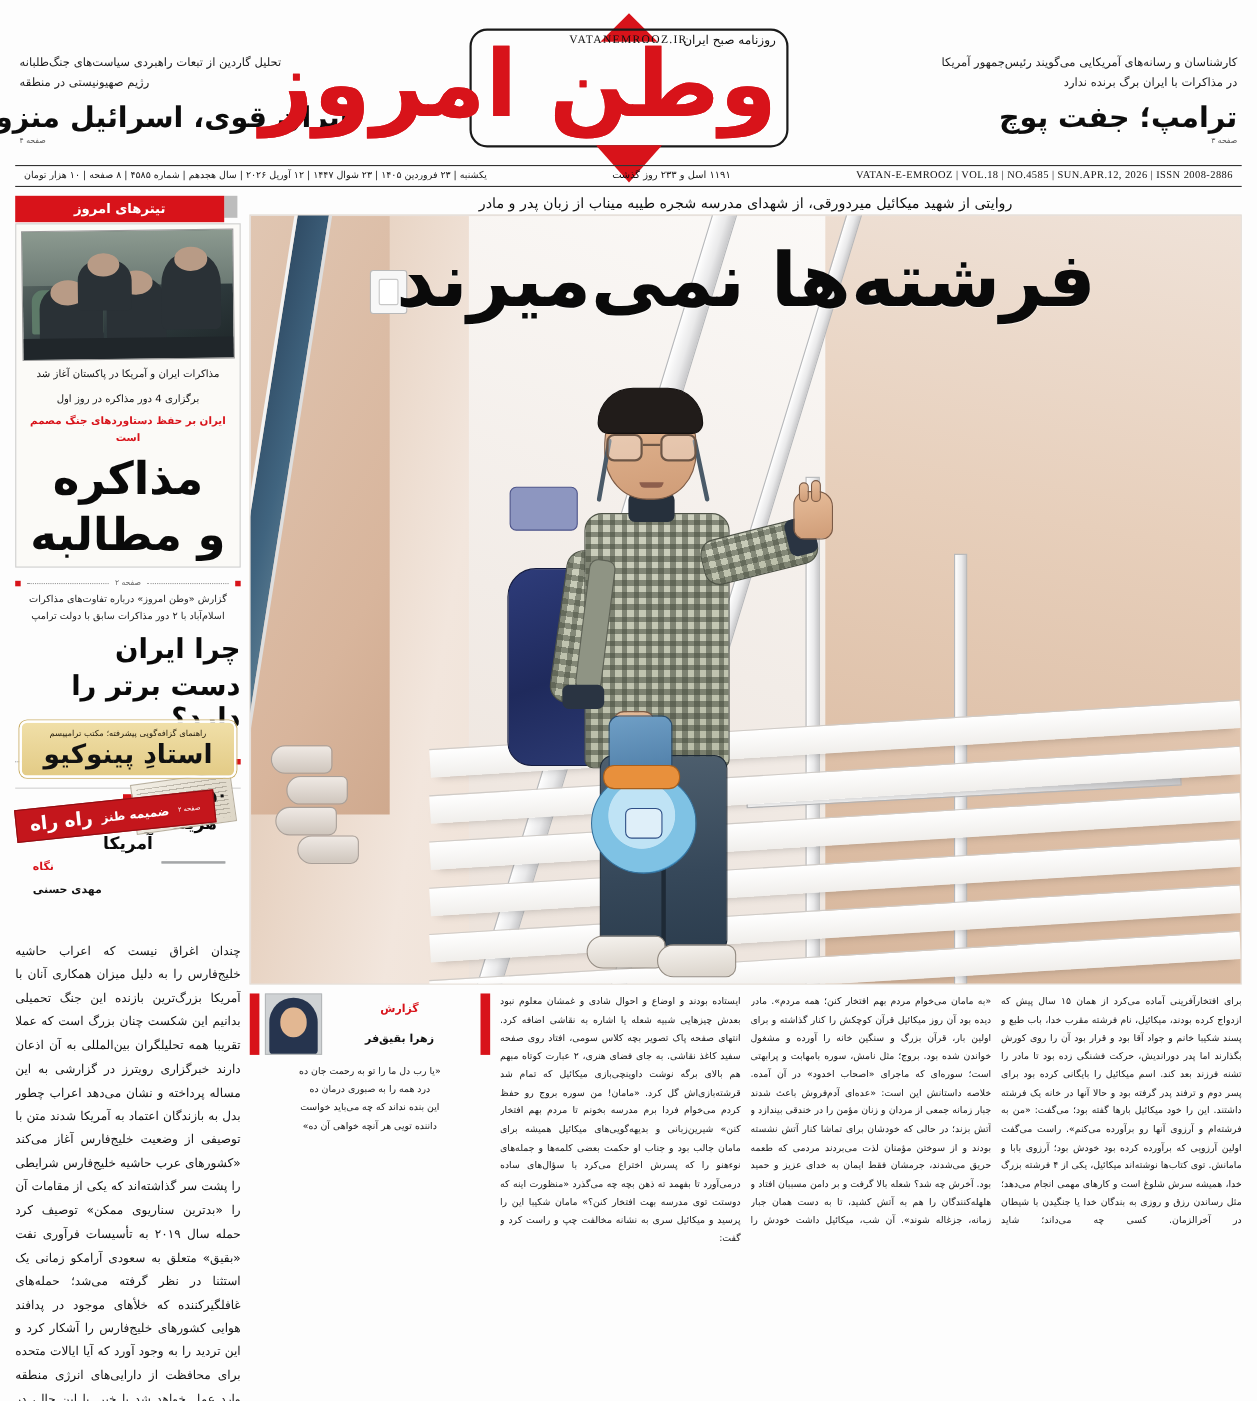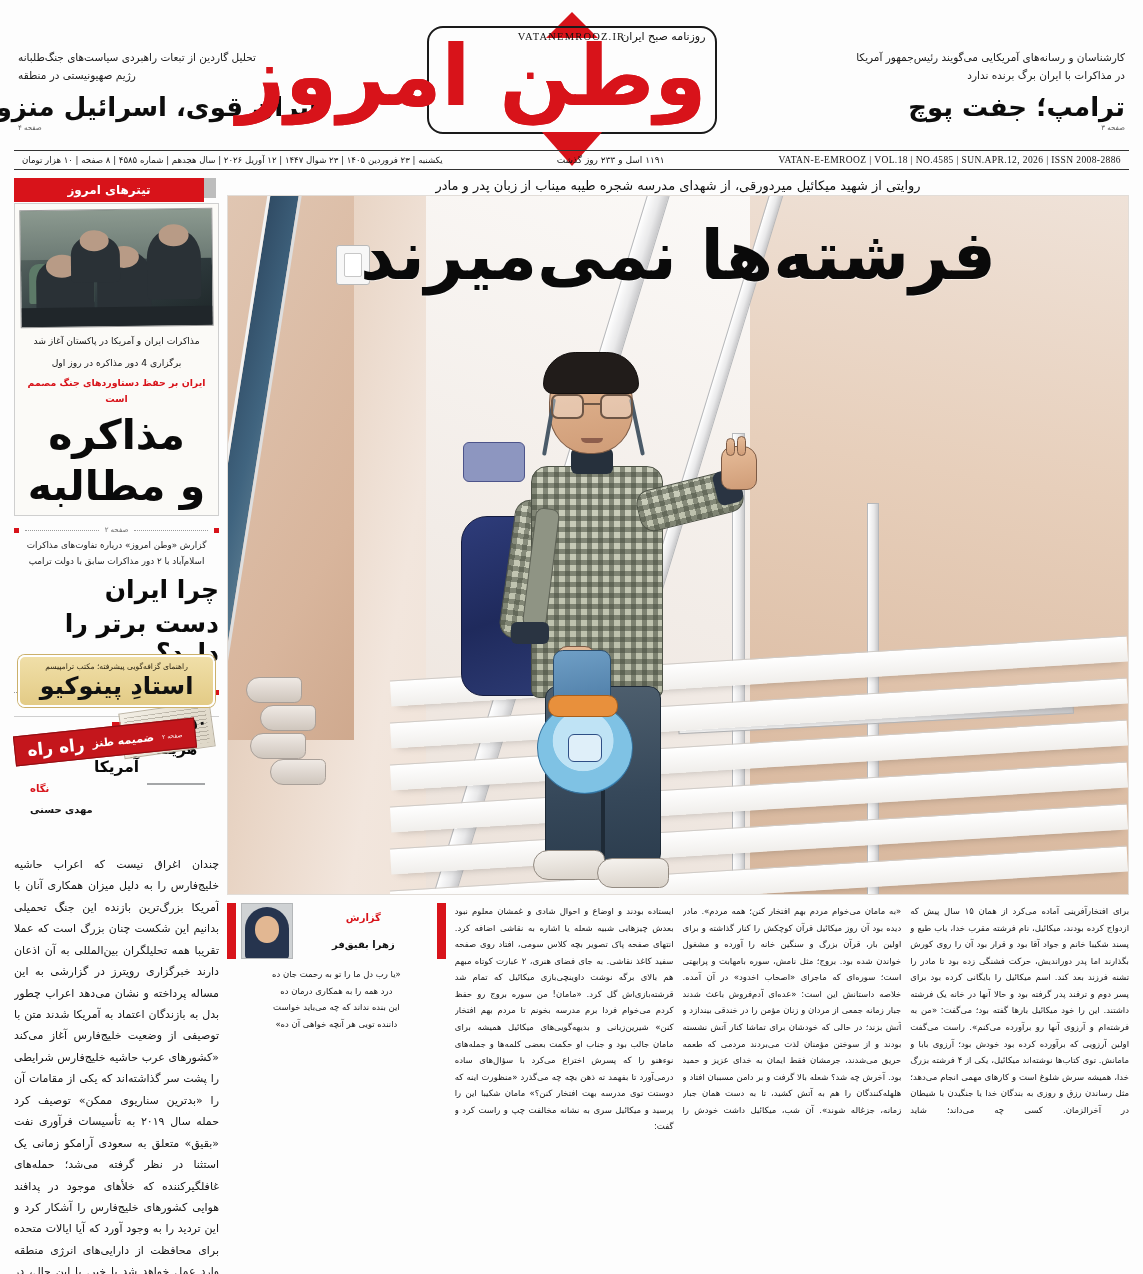--- a/index.html
+++ b/index.html
@@ -921,21 +921,21 @@
               <div class="kind">گزارش</div>
               <div class="author">زهرا بقیق‌فر</div>
             </div>
             <div class="avatar">
               <div class="hijab"></div>
               <div class="face"></div>
             </div>
             <div class="redbar"></div>
           </div>
           <div class="poem">«یا رب دل ما را تو به رحمت جان ده</div>
-          <div class="poem">درد همه را به همکاری درمان ده</div>
+          <div class="poem">درد همه را به صبوری درمان ده</div>
           <div class="poem">این بنده نداند که چه می‌باید خواست</div>
           <div class="poem">داننده تویی هر آنچه خواهی آن ده»</div>
         </div>
 
         <div class="col">ایستاده بودند و اوضاع و احوال شادی و غمشان معلوم نبود بعدش چیزهایی شبیه شعله یا اشاره به نقاشی اضافه کرد. انتهای صفحه پاک تصویر بچه کلاس سومی، افتاد روی صفحه سفید کاغذ نقاشی. به جای فضای هنری، ۲ عبارت کوتاه مبهم هم بالای برگه نوشت داوینچی‌بازی میکائیل که تمام شد قرشته‌بازی‌اش گل کرد. «مامان! من سوره بروج رو حفظ کردم می‌خوام فردا برم مدرسه بخونم تا مردم بهم افتخار کنن» شیرین‌زبانی و بدیهه‌گویی‌های میکائیل همیشه برای مامان جالب بود و جناب او حکمت بعضی کلمه‌ها و جمله‌های نوءهنو را که پسرش اختراع می‌کرد با سؤال‌های ساده درمی‌آورد تا بفهمد ته ذهن بچه چه می‌گذرد «منظورت اینه که دوستت توی مدرسه بهت افتخار کنن؟» مامان شکیبا این را پرسید و میکائیل سری به نشانه مخالفت چپ و راست کرد و گفت:</div>
         <div class="col">«به مامان می‌خوام مردم بهم افتخار کنن؛ همه مردم». مادر دیده بود آن روز میکائیل قرآن کوچکش را کنار گذاشته و برای اولین بار، قرآن بزرگ و سنگین خانه را آورده و مشغول خواندن شده بود. بروج؛ مثل نامش، سوره بامهابت و پرابهتی است؛ سوره‌ای که ماجرای «اصحاب اخدود» در آن آمده. خلاصه داستانش این است: «عده‌ای آدم‌فروش باعث شدند جبار زمانه جمعی از مردان و زنان مؤمن را در خندقی بیندازد و آتش بزند؛ در حالی که خودشان برای تماشا کنار آتش نشسته بودند و از سوختن مؤمنان لذت می‌بردند مردمی که طعمه حریق می‌شدند، جرمشان فقط ایمان به خدای عزیز و حمید بود. آخرش چه شد؟ شعله بالا گرفت و بر دامن مسببان افتاد و هلهله‌کنندگان را هم به آتش کشید، تا به دست همان جبار زمانه، جزغاله شوند». آن شب، میکائیل داشت خودش را</div>
         <div class="col">برای افتخارآفرینی آماده می‌کرد از همان ۱۵ سال پیش که ازدواج کرده بودند، میکائیل، نام فرشته مقرب خدا، باب طبع و پسند شکیبا خانم و جواد آقا بود و قرار بود آن را روی کورش بگذارند اما پدر دوراندیش، حرکت فشنگی زده بود تا مادر را تشنه فرزند بعد کند. اسم میکائیل را بایگانی کرده بود برای پسر دوم و ترفند پدر گرفته بود و حالا آنها در خانه یک فرشته داشتند. این را خود میکائیل بارها گفته بود؛ می‌گفت: «من به فرشته‌ام و آرزوی آنها رو برآورده می‌کنم». راست می‌گفت اولین آرزویی که برآورده کرده بود خودش بود؛ آرزوی بابا و مامانش. توی کتاب‌ها نوشته‌اند میکائیل، یکی از ۴ فرشته بزرگ خدا، همیشه سرش شلوغ است و کارهای مهمی انجام می‌دهد؛ مثل رساندن رزق و روزی به بندگان خدا یا جنگیدن با شیطان در آخرالزمان. کسی چه می‌داند؛ شاید</div>
       </div>
     </div>
   </div>

